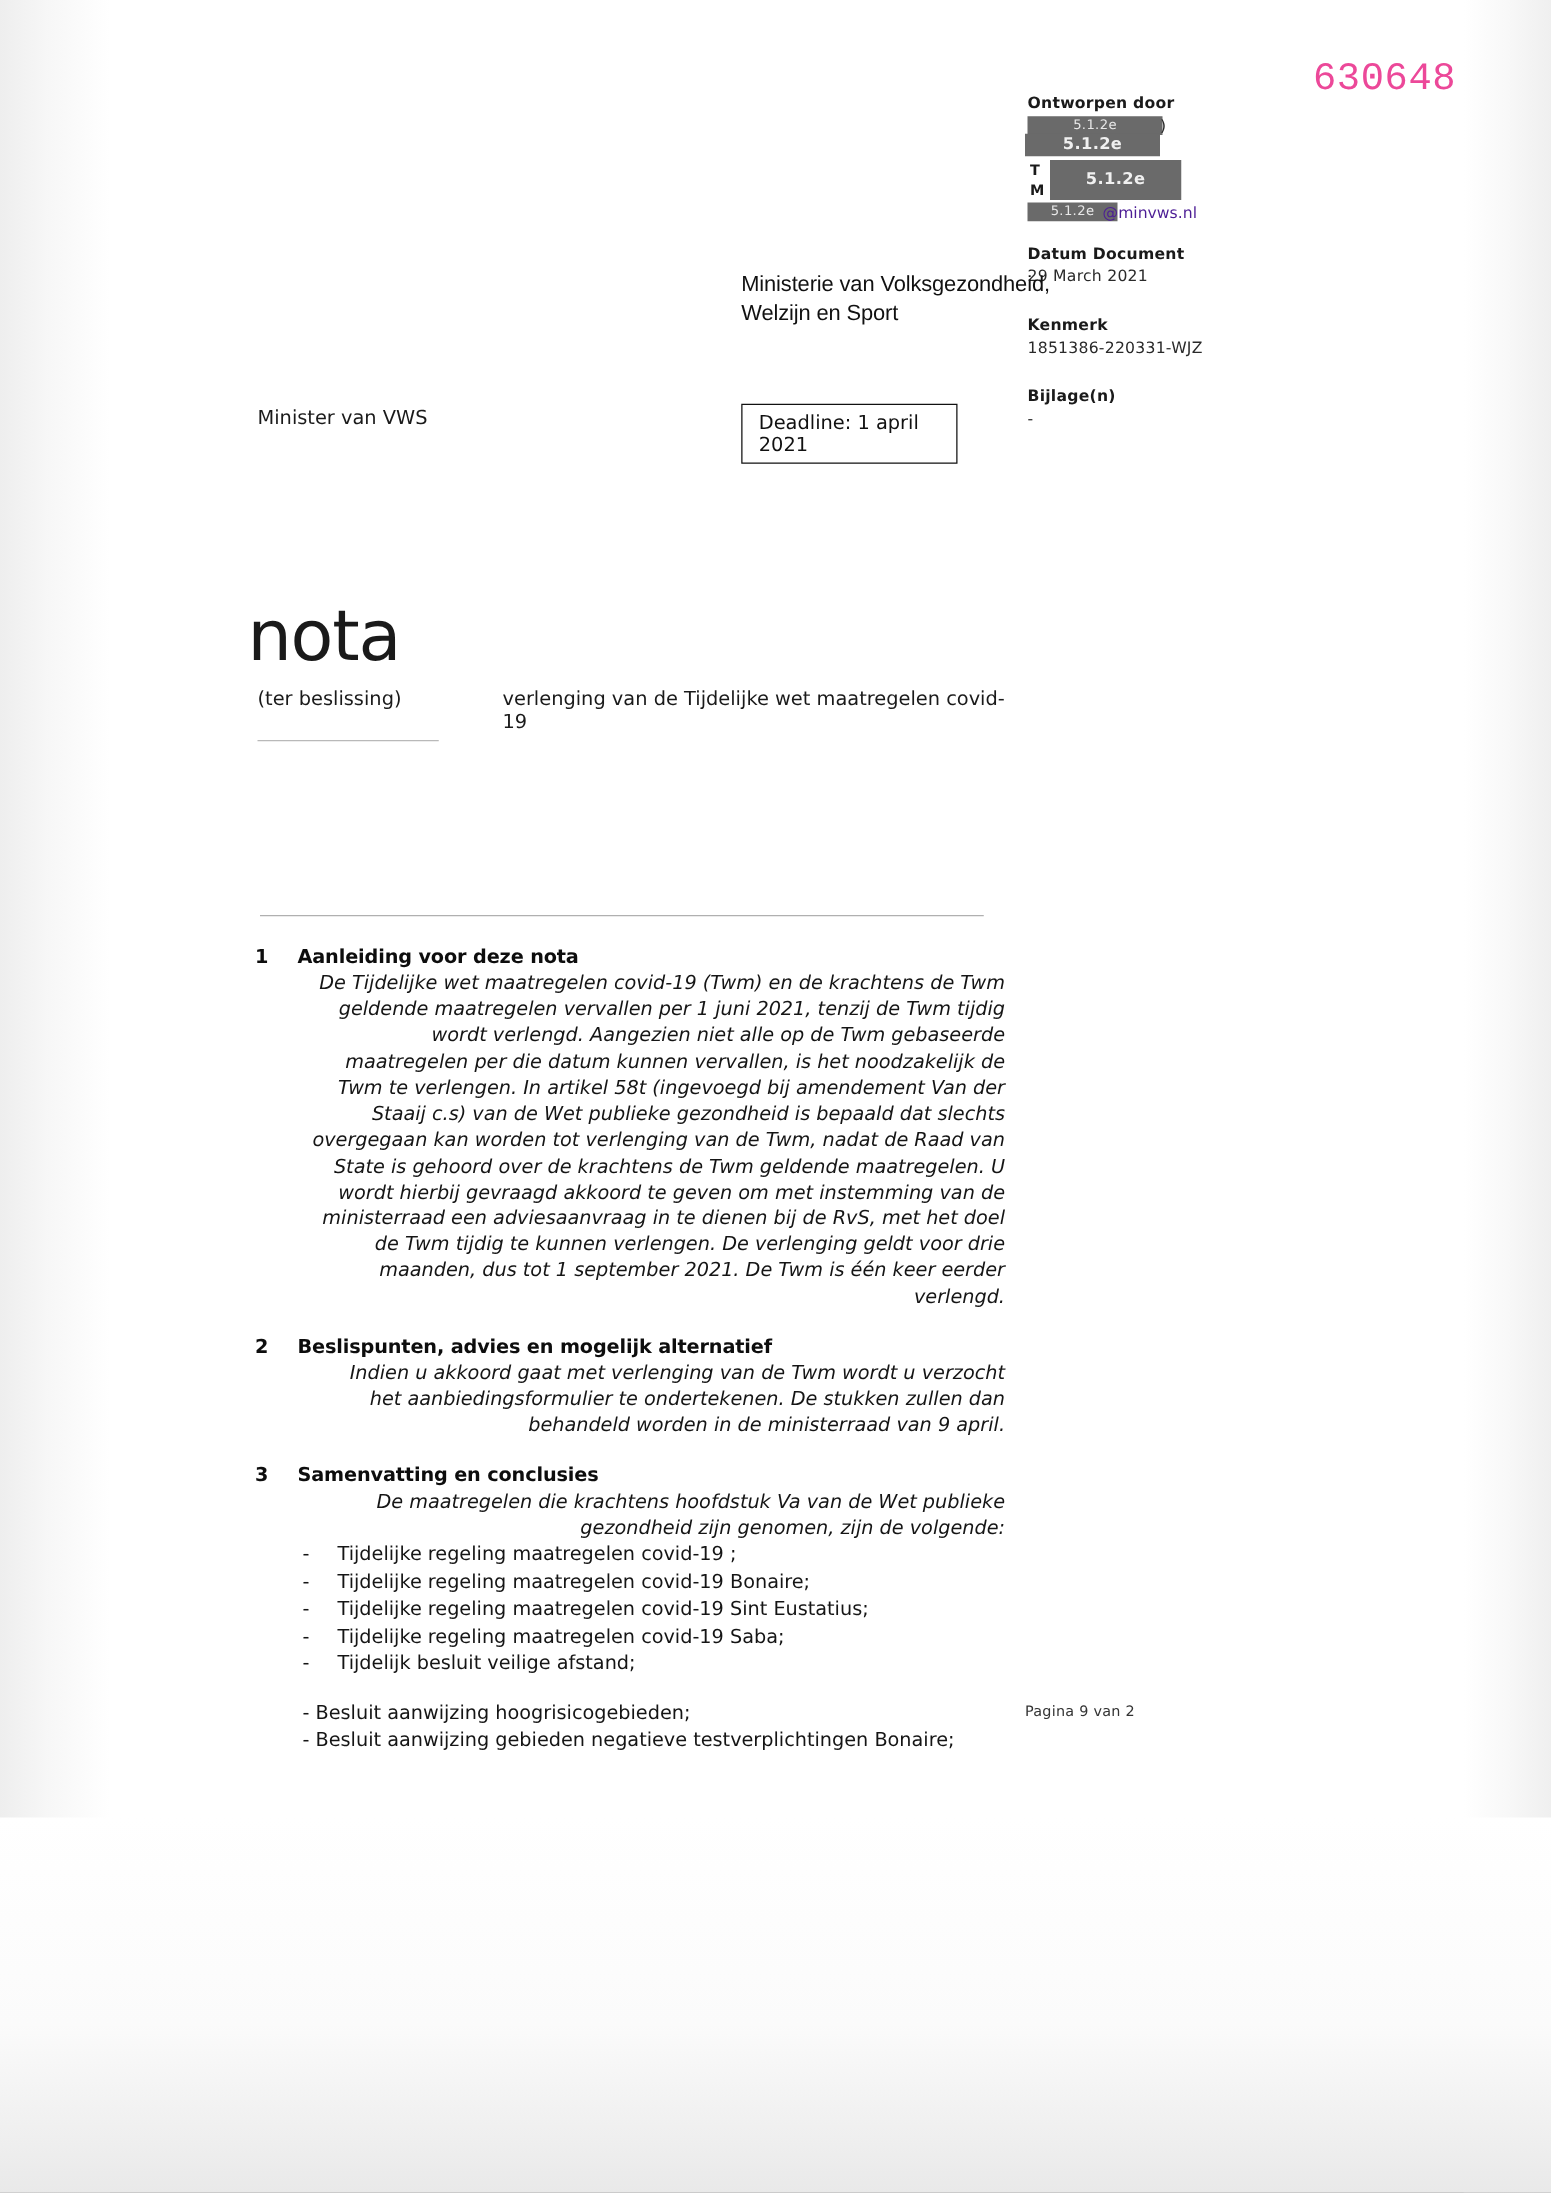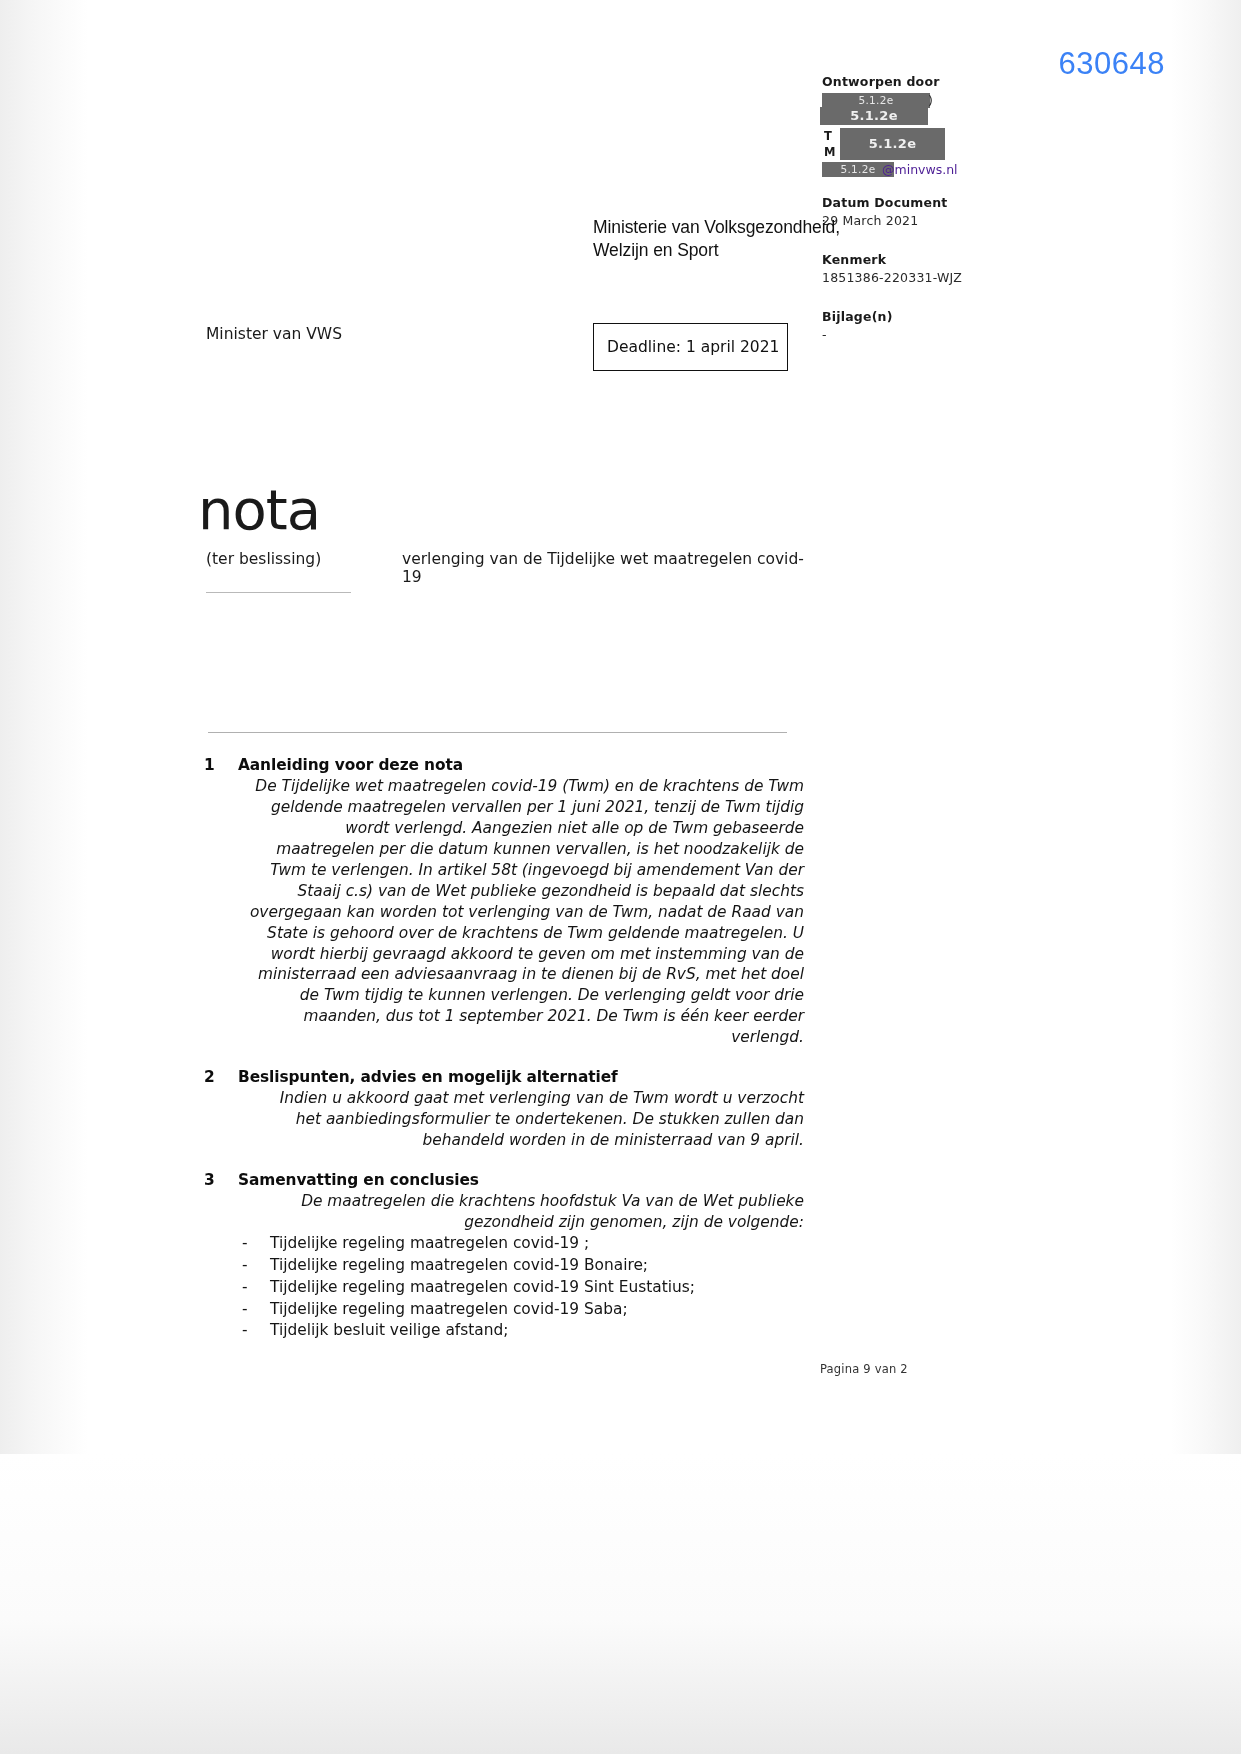--- a/index.html
+++ b/index.html
@@ -37,23 +37,23 @@
     width: 1241px; height: 300px;
     background: linear-gradient(to bottom, #ffffff 0%, #fbfbfb 55%, #e9e9e9 100%);
   }
 
   
   .doc-number {
     position: absolute;
     right: 76px;
     top: 46px;
     font-size: 31px;
-    color: #3b82f6;
+    color: #ec4899;
     letter-spacing: 0.5px;
-    font-family: Liberation Sans, sans-serif;
+    font-family: Liberation Mono, monospace;
   }
 
   
   .meta-col {
     position: absolute;
     left: 822px;
     top: 74px;
     width: 190px;
   }
   .meta-label {
@@ -137,21 +137,21 @@
     top: 325px;
     font-size: 15.5px;
     color: #1a1a1a;
   }
 
   
   .deadline-box {
     position: absolute;
     left: 593px;
     top: 323px;
-    width: 195px;
+    width: 173px;
     height: 48px;
     border: 1.5px solid #111111;
     display: flex;
     align-items: center;
     padding-left: 13px;
     box-sizing: border-box;
   }
   .deadline-text {
     font-size: 15.5px;
     color: #111111;
@@ -374,19 +374,23 @@
         <li>
           <span class="dash">-</span>
           <span>Tijdelijke regeling maatregelen covid-19 Saba;</span>
         </li>
         <li>
           <span class="dash">-</span>
           <span>Tijdelijk besluit veilige afstand;</span>
         </li>
       </ul>
 
+      <div class="plain-lines">
+        <div>- Besluit aanwijzing hoogrisicogebieden;</div>
+        <div>- Besluit aanwijzing gebieden negatieve testverplichtingen Bonaire;</div>
+      </div>
     </div>
 
   </div>
 
   <div class="footer">Pagina 9 van 2</div>
 
 </div>
 
 </body></html>

